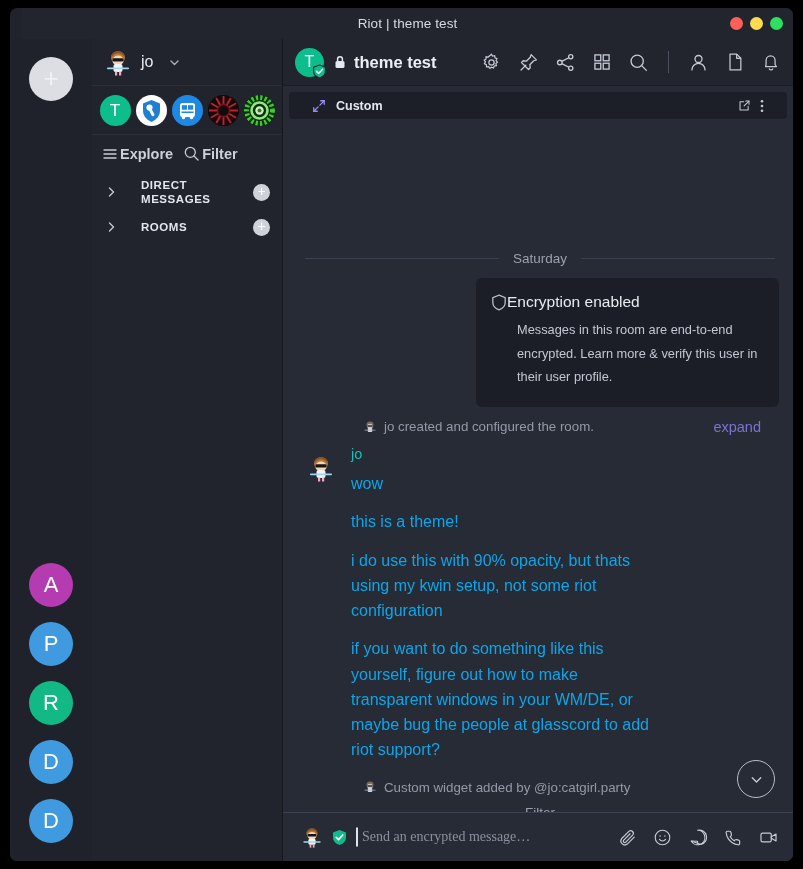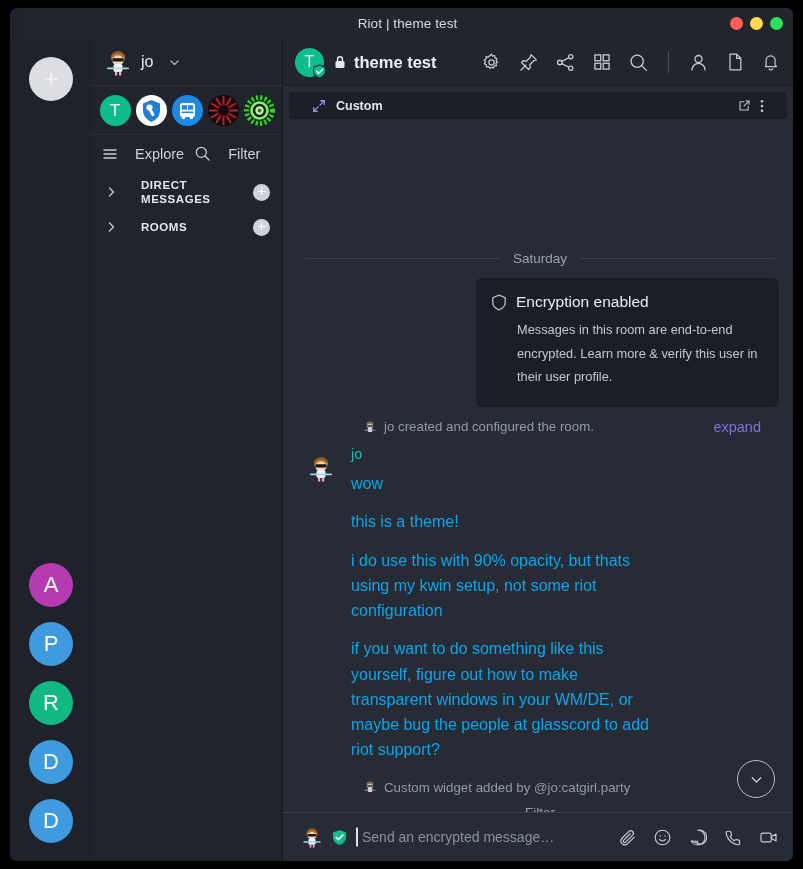--- a/index.html
+++ b/index.html
@@ -107,21 +107,21 @@
   .grp.t { background: #0dbd8b; color: #fff; font-size: 17px; }
   .grp.wrench { background: #fff; }
   .grp.bus { background: #1e88e5; }
   .grp.burst { background: #140b0d; }
   .grp.gear { background: #0c2a0c; }
 
   .explorebar {
     display: flex; align-items: center; padding: 10px 8px 10px 10px;
     gap: 6px; font-size: 14.5px; color: #c6cad4;
   }
-  .explorebar .hit { display: flex; align-items: center; gap: 17px; cursor: pointer; }
+  .explorebar .hit { display: flex; align-items: center; gap: 2px; cursor: pointer; font-weight: bold; }
   .explore-label {
     max-width: 56px; overflow: hidden; white-space: nowrap;
     color: #ccd0da;
   }
   .filter-label { color: #ccd0da; }
 
   .section {
     display: flex; align-items: center;
     padding: 6px 12px 6px 14px; gap: 24px; cursor: pointer;
   }
@@ -190,21 +190,21 @@
   .datesep { display: flex; align-items: center; gap: 14px; margin: 14px 4px 12px 4px; }
   .datesep .ln { flex: 1; height: 1px; background: #3b4150; }
   .datesep .lbl { font-size: 13.5px; color: #9aa0ae; }
 
   .e2e-card {
     width: 303px; margin: 12px 0 0 auto;
     background: #1b1e26;
     border-radius: 6px;
     padding: 15px 17px 18px 15px;
   }
-  .e2e-head { display: flex; align-items: center; gap: 9px; margin-bottom: 7px; }
+  .e2e-head { display: flex; align-items: center; margin-bottom: 7px; }
   .e2e-title { font-size: 15.5px; color: #e9ebf1; }
   .e2e-body { font-size: 12.8px; line-height: 1.85; color: #c2c7d3; padding-left: 26px; }
 
   .evtline {
     display: flex; align-items: center; gap: 7px;
     margin: 12px 0 0 62px; font-size: 13.3px; color: #9399a8;
     position: relative;
   }
   .evtline .mini-av { width: 14px; height: 14px; flex: none; }
   .expand-link {
@@ -229,21 +229,21 @@
     display: flex; align-items: center; justify-content: center;
     cursor: pointer;
   }
 
   
   .composer {
     flex: none; height: 49px;
     background: #272b35;
     border-top: 1px solid #3b4150;
     display: flex; align-items: center;
-    padding: 0 14px 0 18px; gap: 8px;
+    padding: 0 14px 0 18px; gap: 8px; font-family: Liberation Serif, serif;
   }
   .comp-avatar { width: 22px; height: 22px; flex: none; }
   .comp-shield { width: 17px; height: 17px; flex: none; }
   .comp-input {
     flex: 1; min-width: 0; position: relative;
     display: flex; align-items: center;
     font-size: 14px; color: #8a90a0;
     padding-left: 6px;
   }
   .caret {

